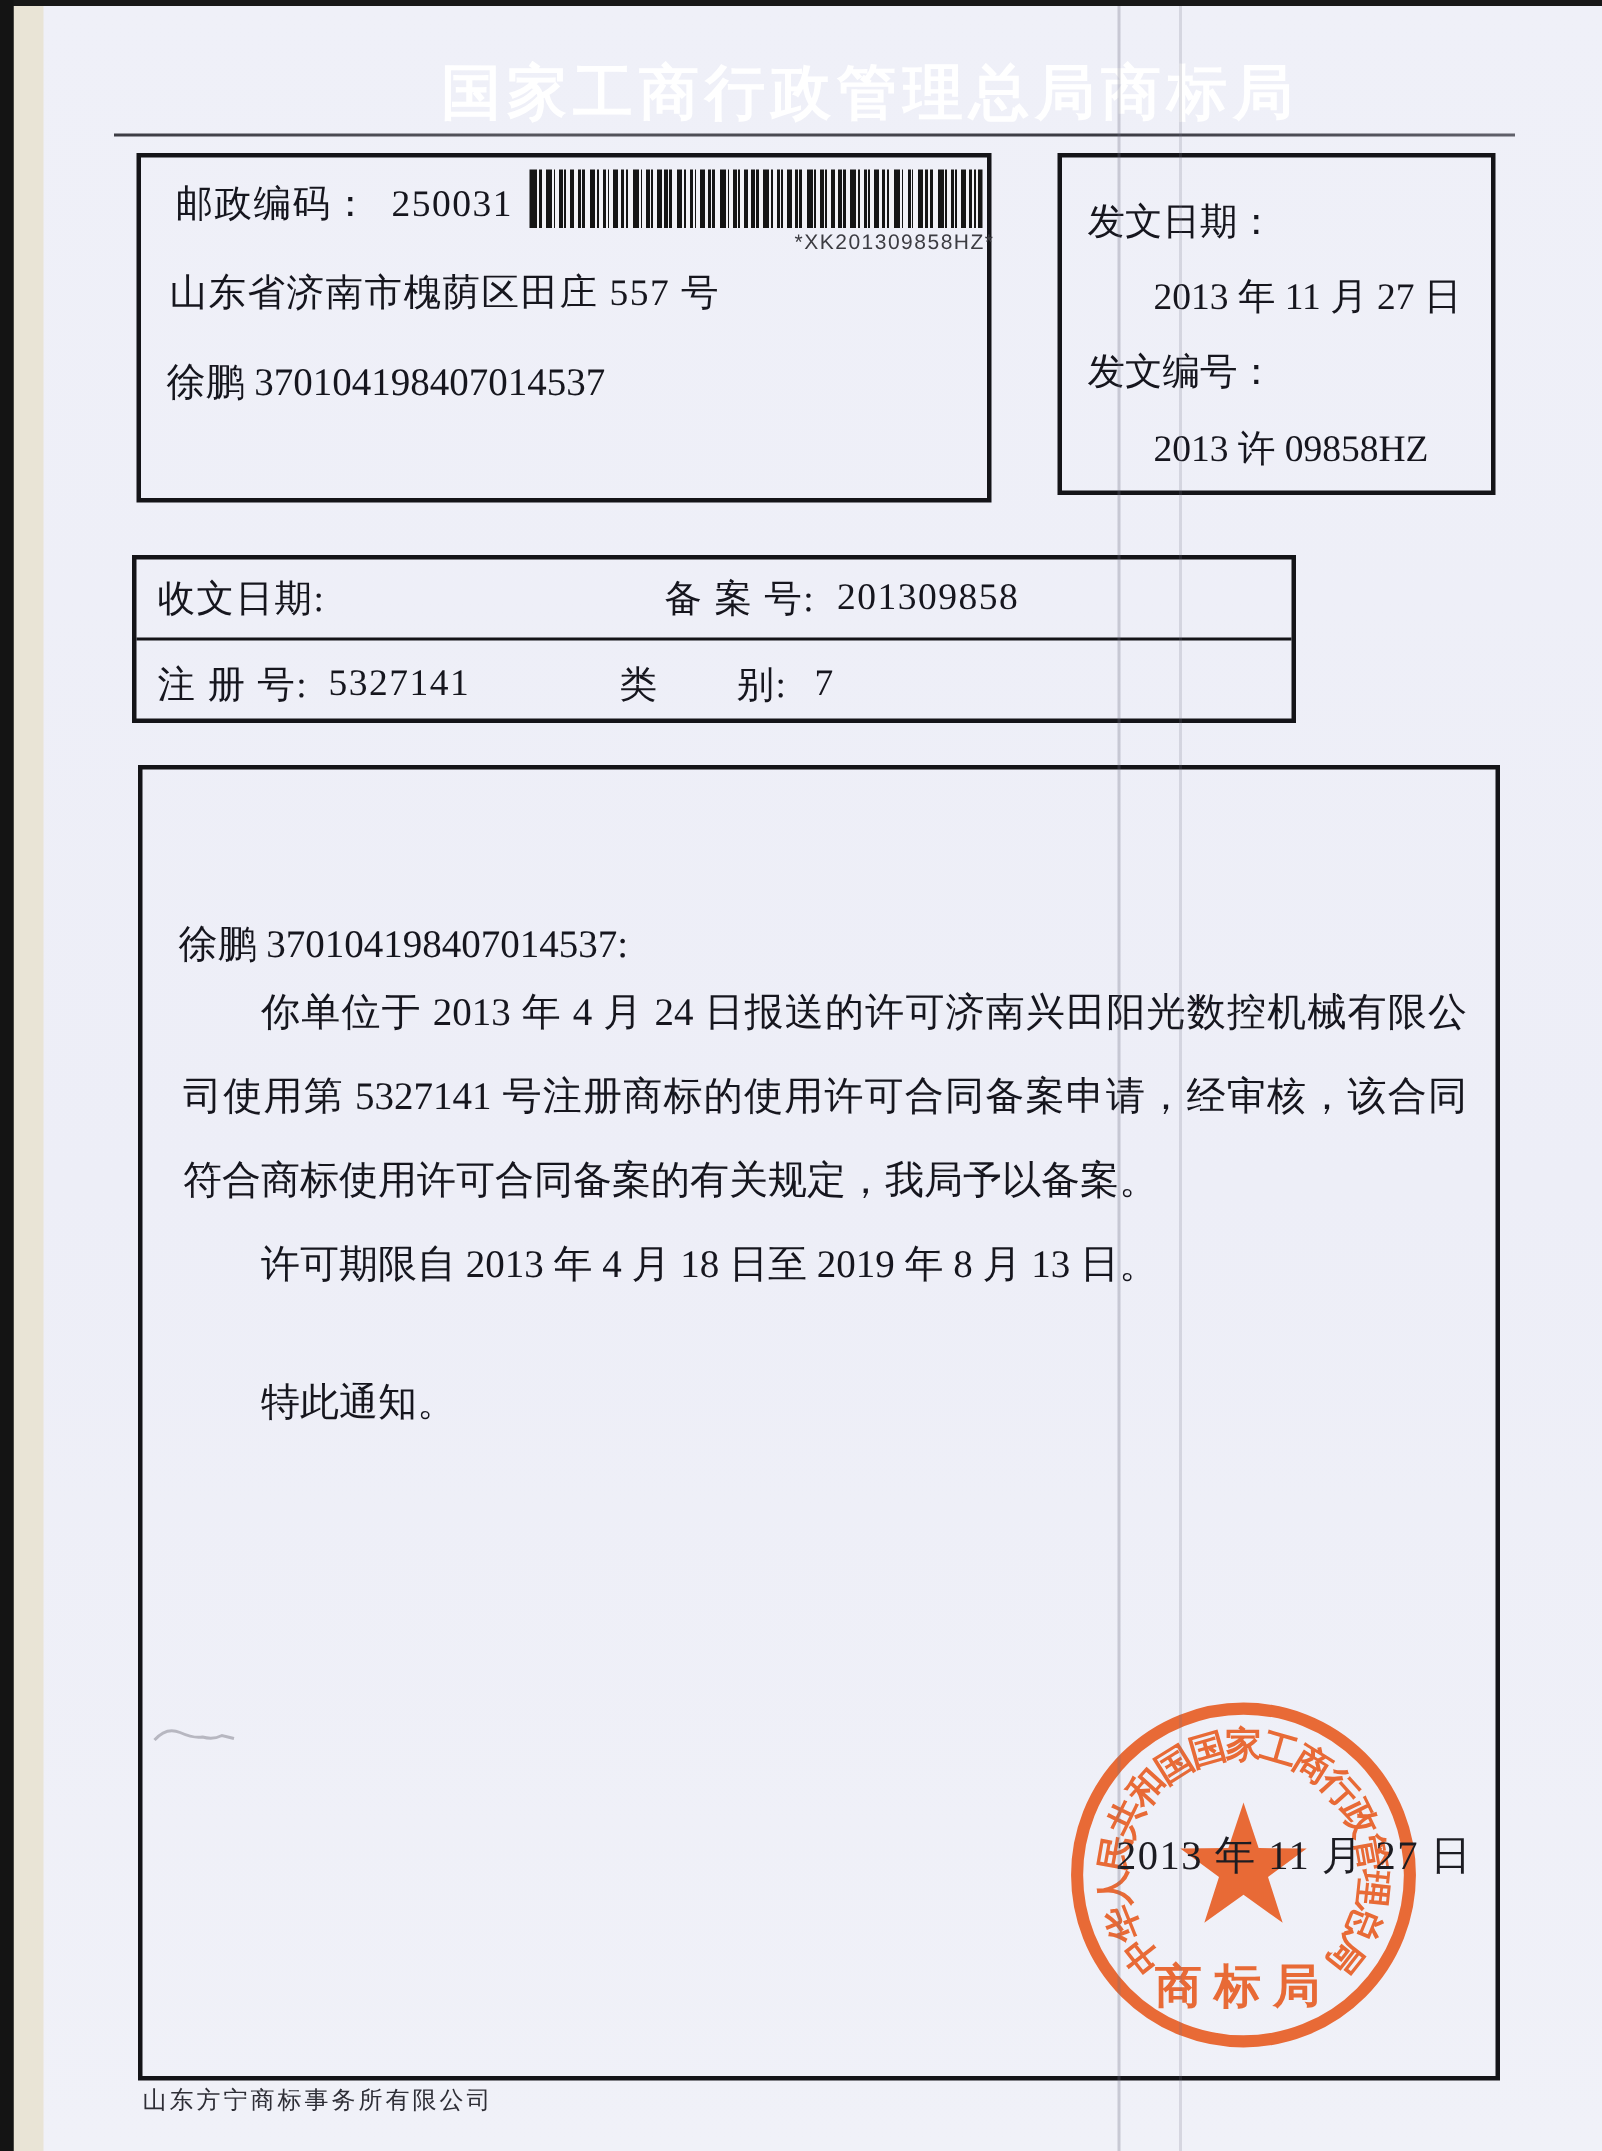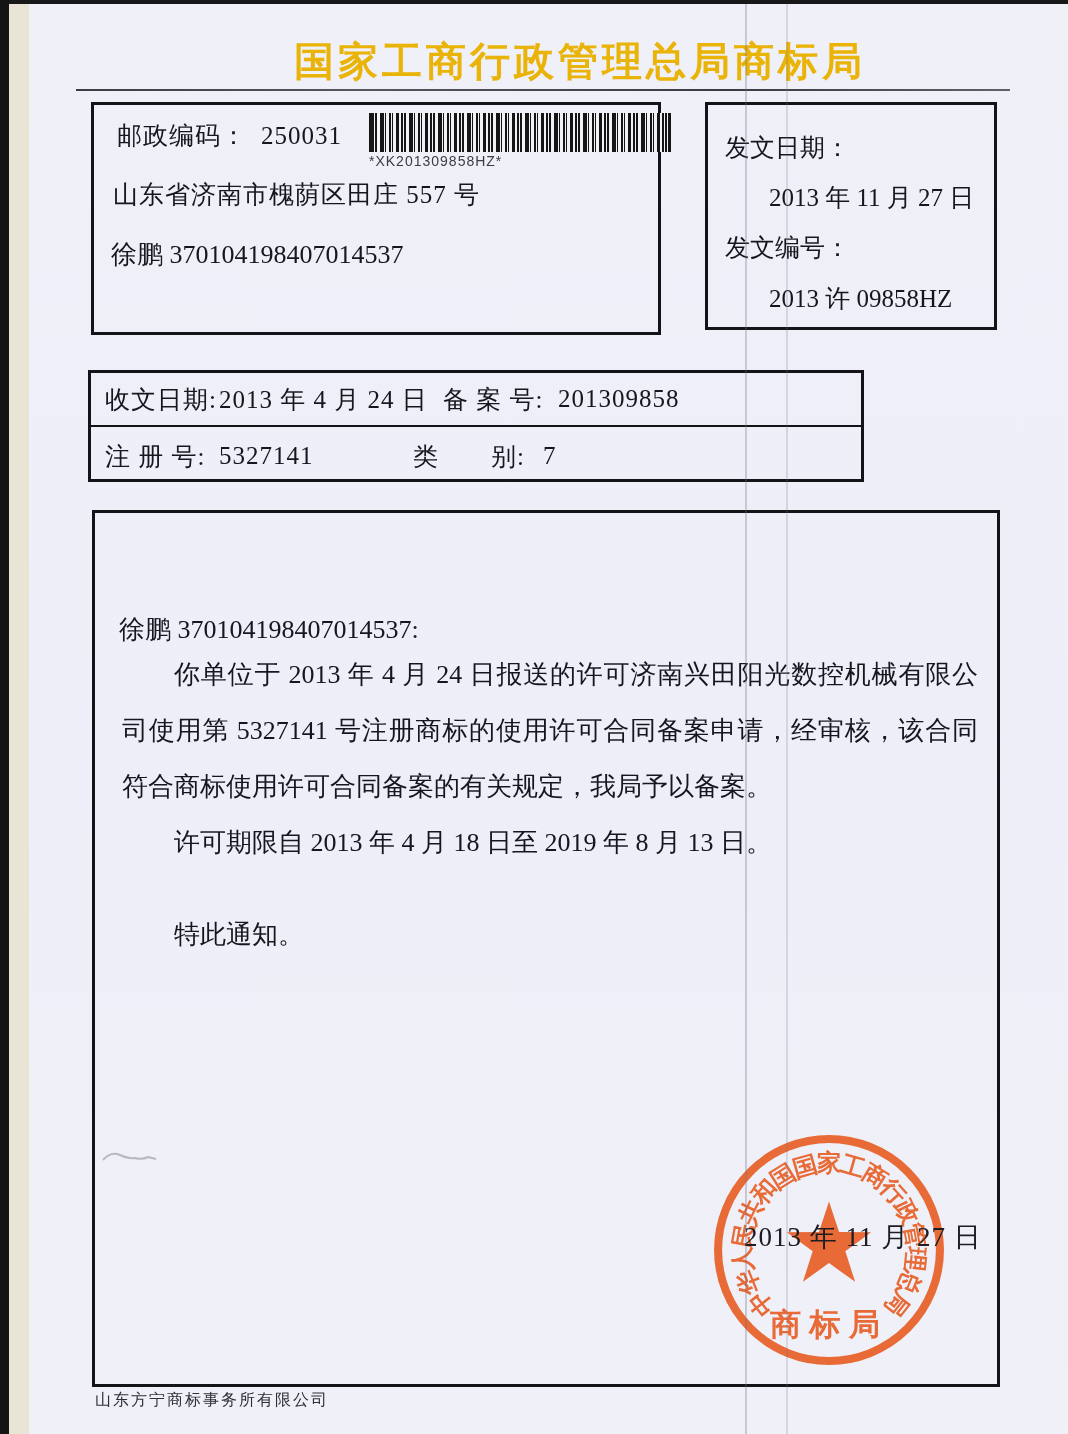--- a/index.html
+++ b/index.html
@@ -25,31 +25,31 @@
   }
 
   
   .fold { top:3px; width:2px; height:1431px; z-index:5; pointer-events:none; }
   .fold-a { left:745px; background:rgba(110,110,130,.30); }
   .fold-b { left:786px; background:rgba(110,110,130,.20); }
 
   .page-title {
     left:580px; top:34px; transform:translateX(-50%);
     font-size:40px; font-weight:bold; letter-spacing:4px; white-space:nowrap;
-    color:#eab308; z-index:2;
+    color:#ffffff; z-index:2;
   }
   .title-rule { left:76px; top:89px; width:934px; height:2px;
     background:linear-gradient(90deg,#3c3c44,#56565e 30%,#3a3a42 70%,#60606a); z-index:2; }
 
   .box { border:3px solid #141418; z-index:2; }
 
   
   .recipient-box { left:91px; top:102px; width:570px; height:233px; }
   .postal-row   { left:23px; top:14px; font-size:25px; letter-spacing:1px; }
-  .barcode      { left:275px; top:8px; width:310px; height:58px; text-align:left; }
+  .barcode      { left:259px; top:8px; width:310px; height:58px; text-align:right; }
   .barcode-bars { width:302px; height:39px;
     background:repeating-linear-gradient(90deg,
       #151515 0 2px,#f2f2f6 2px 3px,#151515 3px 5px,#f2f2f6 5px 8px,
       #151515 8px 12px,#f2f2f6 12px 13px,#151515 13px 14px,#f2f2f6 14px 17px,
       #151515 17px 19px,#f2f2f6 19px 20px,#151515 20px 21px,#f2f2f6 21px 24px,
       #151515 24px 27px,#f2f2f6 27px 29px);
     border-left:3px solid #151515; border-right:3px solid #151515; }
   .barcode-label{ font-family:"Liberation Sans","DejaVu Sans",sans-serif;
     font-size:14px; color:#3c3c42; margin-top:1px; letter-spacing:1px; }
   .address-row  { left:19px; top:73px;  font-size:25px; letter-spacing:1px; }
@@ -121,21 +121,20 @@
 <div class="abs box dispatch-box">
   <div class="line dl1">发文日期：</div>
   <div class="line dl2">2013 年 11 月 27 日</div>
   <div class="line dl3">发文编号：</div>
   <div class="line dl4">2013 许 09858HZ</div>
 </div>
 
 <div class="abs box info-table">
   <div class="it-row it-row1">
     <span class="it-cell" style="left:14px">收文日期:</span>
-    <span class="it-cell" style="left:128px">2013 年 4 月 24 日</span>
     <span class="it-cell" style="left:352px">备 案 号:</span>
     <span class="it-cell" style="left:467px">201309858</span>
   </div>
   <div class="it-row it-row2">
     <span class="it-cell" style="left:14px">注 册 号:</span>
     <span class="it-cell" style="left:128px">5327141</span>
     <span class="it-cell" style="left:322px">类　　别:</span>
     <span class="it-cell" style="left:452px">7</span>
   </div>
 </div>

